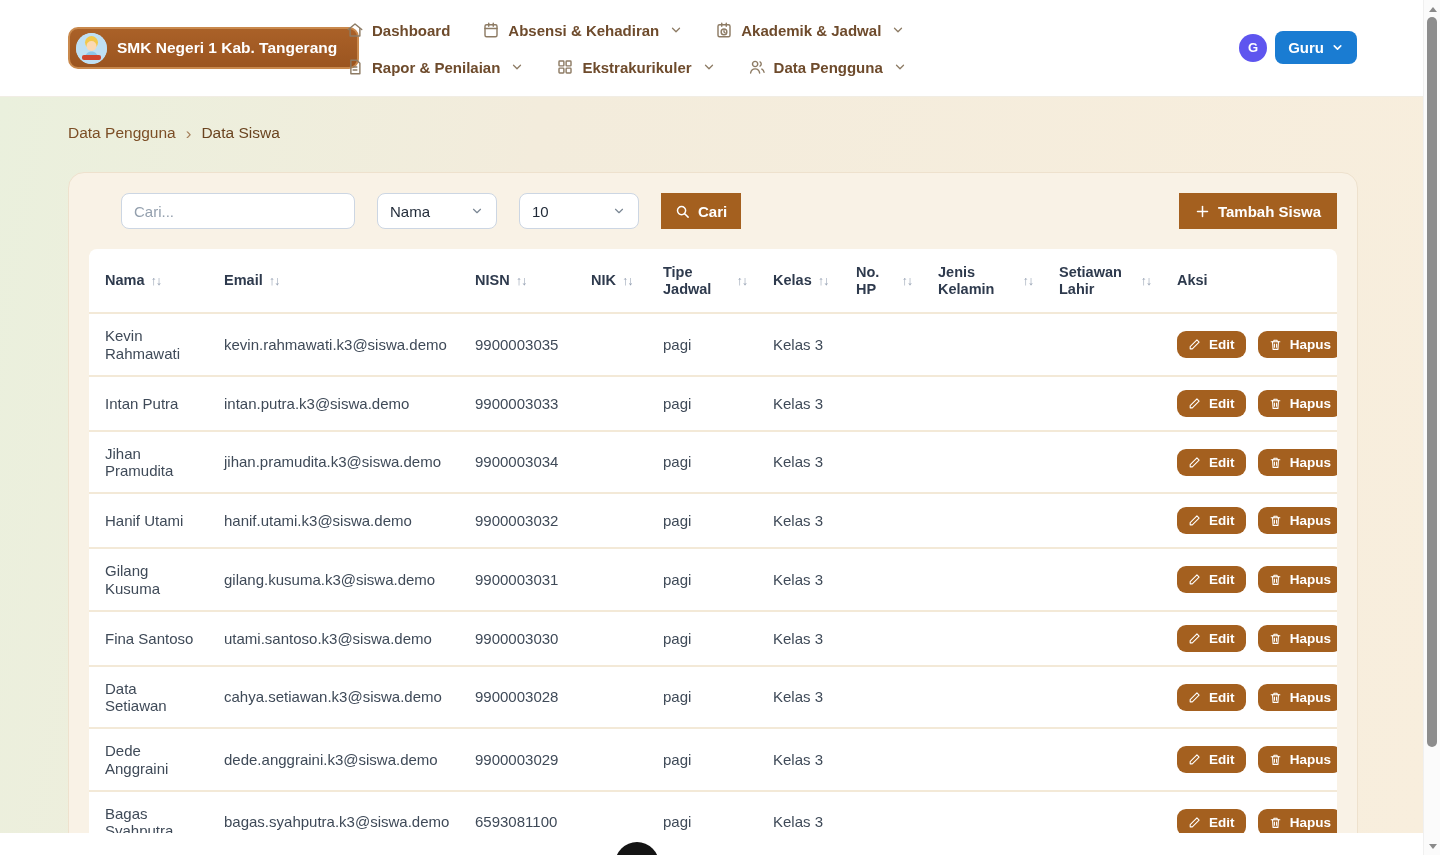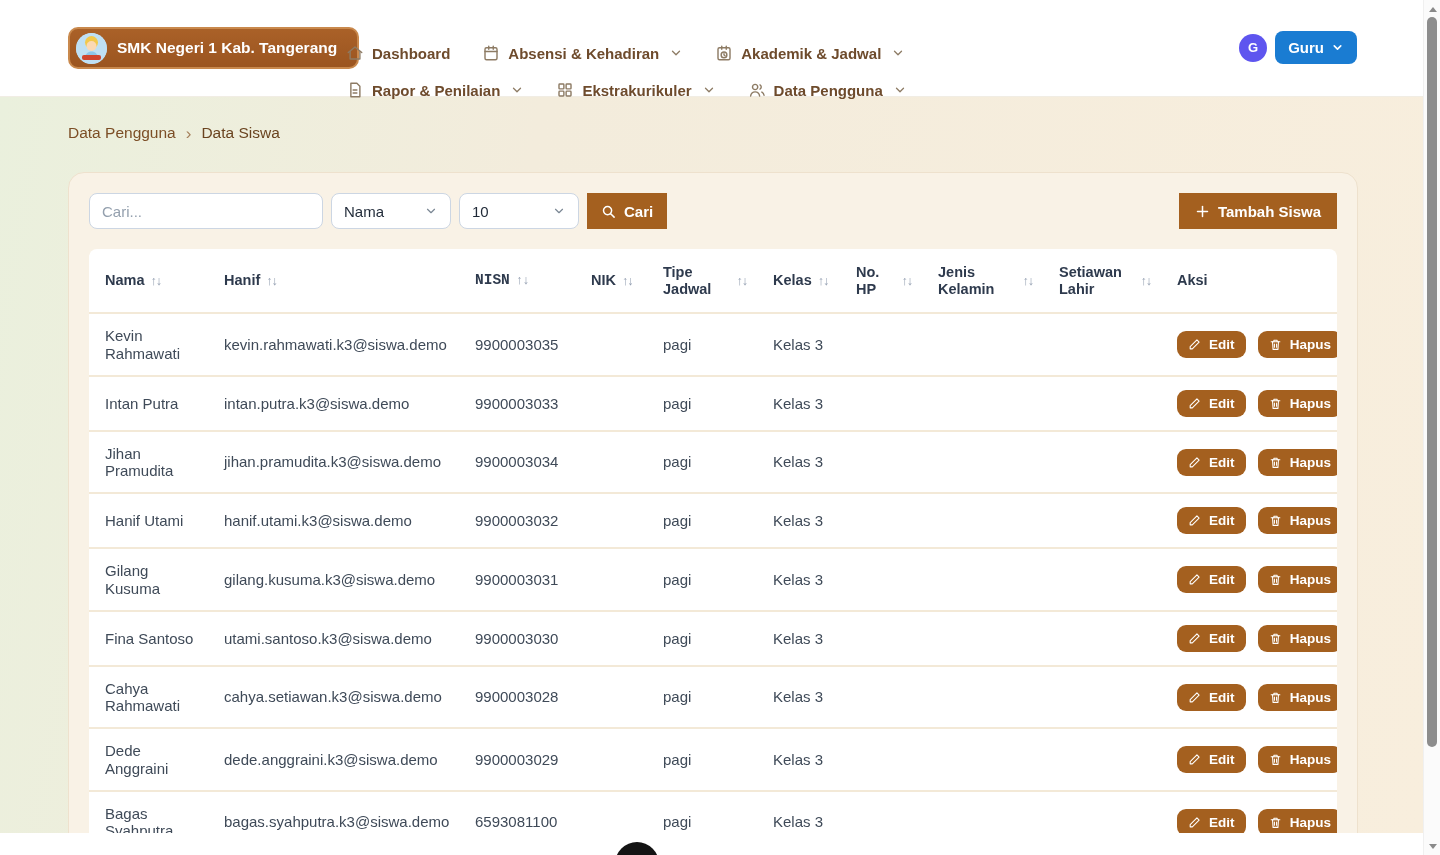--- a/index.html
+++ b/index.html
@@ -11,21 +11,21 @@
 
   
   .header { position: relative; height: 97px; background: #ffffff; border-bottom: 1px solid #f1ede4; }
   .logo-btn { position: absolute; left: 68px; top: 27px; height: 42px; display: flex; align-items: center; gap: 10px;
     background: linear-gradient(180deg, #aa6128, #9b5520); border: 2px solid #c9894d; border-radius: 10px;
     padding: 0 20px 0 6px; cursor: pointer; }
   .logo-avatar { width: 31px; height: 31px; border-radius: 50%; overflow: hidden; background: #bfe0f4; flex: 0 0 auto; }
   .logo-text { color: #ffffff; font-size: 15.5px; font-weight: bold; white-space: nowrap; }
 
   .main-nav { position: absolute; left: 346px; top: 0; width: 742px; height: 97px;
-    display: flex; flex-wrap: wrap; align-content: center; align-items: flex-end; column-gap: 32px; row-gap: 3px; margin-top: 23px; }
+    display: flex; flex-wrap: wrap; align-content: center; align-items: flex-end; column-gap: 32px; row-gap: 3px; }
   .nav-item { display: inline-flex; align-items: center; gap: 8px; height: 34px; cursor: pointer; white-space: nowrap; }
   .nav-icon { width: 18px; height: 18px; color: #8d7b64; display: inline-flex; }
   .nav-icon svg { width: 18px; height: 18px; }
   .nav-label { color: #6e4b2c; font-size: 15px; font-weight: 600; }
   .nav-chevron { width: 14px; height: 14px; color: #8d7b64; display: inline-flex; margin-left: 2px; }
   .nav-chevron svg { width: 14px; height: 14px; }
 
   .user-area { position: absolute; right: 66px; top: 31px; display: flex; align-items: center; gap: 8px; }
   .user-avatar { width: 28px; height: 28px; border-radius: 50%; background: #5e55ef; color: #fff;
     display: flex; align-items: center; justify-content: center; font-size: 13px; font-weight: bold; cursor: pointer; }
@@ -39,21 +39,21 @@
 
   .breadcrumb { margin: 27px 0 0 68px; display: flex; align-items: center; gap: 10px; font-size: 15.5px; }
   .breadcrumb .crumb-parent { color: #7c4e26; cursor: pointer; }
   .breadcrumb .crumb-sep { color: #a5805c; font-size: 17px; line-height: 1; }
   .breadcrumb .crumb-current { color: #6a431f; font-weight: 400; }
 
   
   .card { margin: 30px 65px 0 68px; background: #f9f2e6; border: 1px solid #eee1cd; border-radius: 16px;
     padding: 20px; }
 
-  .toolbar { display: flex; align-items: center; gap: 8px; margin-bottom: 20px; }
+  .toolbar { display: flex; align-items: center; gap: 22px; margin-bottom: 20px; margin-left: 32px; }
   .search-input { width: 234px; height: 36px; border: 1px solid #ccd6e3; border-radius: 8px; background: #fff;
     padding: 0 12px; font-size: 15px; color: #333; outline: none; font-family: "Liberation Sans", sans-serif; }
   .search-input::placeholder { color: #94a0ae; }
   .select-box { width: 120px; height: 36px; border: 1px solid #ccd6e3; border-radius: 8px; background: #fff;
     display: flex; align-items: center; justify-content: space-between; padding: 0 12px; cursor: pointer; }
   .select-box .select-value { font-size: 15px; color: #1f2937; }
   .select-box svg { width: 14px; height: 14px; color: #7b8794; }
 
   .btn { display: inline-flex; align-items: center; gap: 8px; border: none; border-radius: 0; cursor: pointer;
     color: #fff; font-weight: 600; font-family: "Liberation Sans", sans-serif; }
@@ -70,21 +70,21 @@
   .table-wrap { background: #fff; border-radius: 8px; overflow: hidden; }
   table { width: 100%; table-layout: fixed; border-collapse: collapse; }
   th { text-align: left; padding: 15px 10px 15px 16px; vertical-align: middle; }
   .th-inner { display: flex; align-items: center; gap: 6px; }
   .th-label { font-size: 14.5px; font-weight: bold; color: #2e3a4d; line-height: 1.15; }
   .sort-icon { font-size: 12.5px; color: #96a1b3; letter-spacing: -1px; white-space: nowrap; cursor: pointer; }
   tbody tr { border-top: 2px solid #f3e9d7; }
   td { padding: 13px 10px 13px 16px; font-size: 15px; color: #3f4a58; vertical-align: middle; line-height: 1.15; }
   td.cell-name { padding-right: 14px; }
 
-  .col-nama { width: 119px; } .col-email { width: 251px; } .col-nisn { width: 116px; font-family: Liberation Mono, monospace; } .col-nik { width: 72px; }
+  .col-nama { width: 119px; } .col-email { width: 251px; } .col-nisn { width: 116px; } .col-nik { width: 72px; }
   .col-tipe_jadwal { width: 110px; } .col-kelas { width: 83px; } .col-no_hp { width: 82px; }
   .col-jenis_kelamin { width: 121px; } .col-tanggal_lahir { width: 118px; } .col-aksi { width: 176px; }
 
   .aksi-cell { white-space: nowrap; }
   .btn-row { height: 27px; padding: 0 11px; font-size: 13.5px; border-radius: 9px; }
   .btn-row svg { width: 13px; height: 13px; }
   .btn-row + .btn-row { margin-left: 8px; }
 
   
   .footer-strip { height: 22px; background: #ffffff; position: relative; }
@@ -290,21 +290,21 @@
               <tr>
   <th class="col-nama">
     <span class="th-inner">
       <span class="th-label">Nama</span>
       <span class="sort-icon">↑↓</span>
     </span>
   </th>
 
   <th class="col-email">
     <span class="th-inner">
-      <span class="th-label">Hanif</span>
+      <span class="th-label">Email</span>
       <span class="sort-icon">↑↓</span>
     </span>
   </th>
 
   <th class="col-nisn">
     <span class="th-inner">
       <span class="th-label">NISN</span>
       <span class="sort-icon">↑↓</span>
     </span>
   </th>
@@ -552,21 +552,21 @@
                           <path d="M6.5 7l1 14h9l1-14"></path>
                           <path d="M10 11v6M14 11v6"></path>
                         </svg>
         </span>
         <span class="hapus-label">Hapus</span>
       </button>
     </td>
   </tr>
 
   <tr>
-    <td class="cell-name">Cahya Rahmawati</td>
+    <td class="cell-name">Data Setiawan</td>
     <td>cahya.setiawan.k3@siswa.demo</td>
     <td>9900003028</td>
     <td></td>
     <td>pagi</td>
     <td>Kelas 3</td>
     <td></td>
     <td></td>
     <td></td>
     <td class="aksi-cell">
       <button class="btn btn-brown btn-row">

